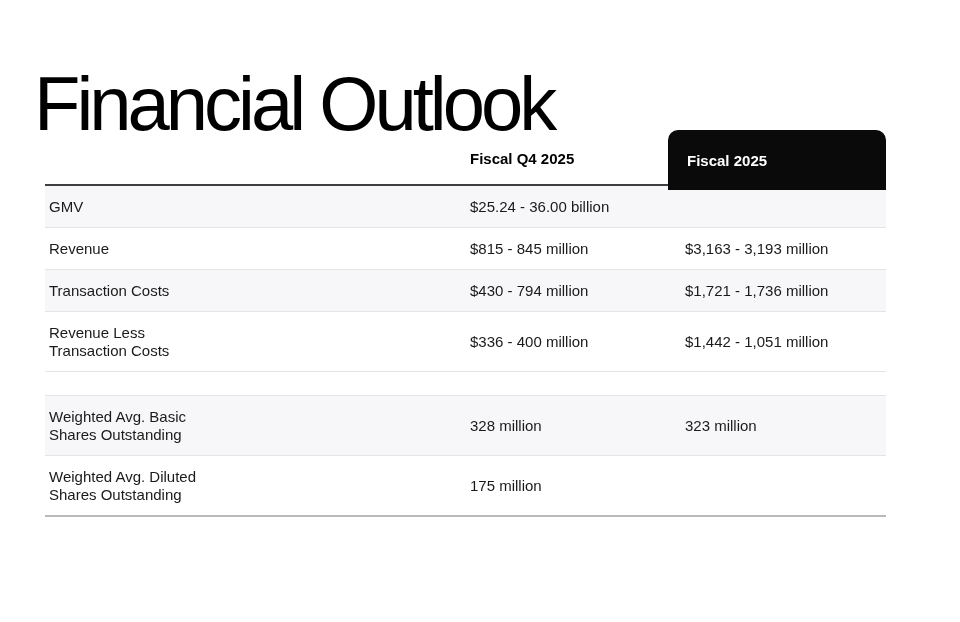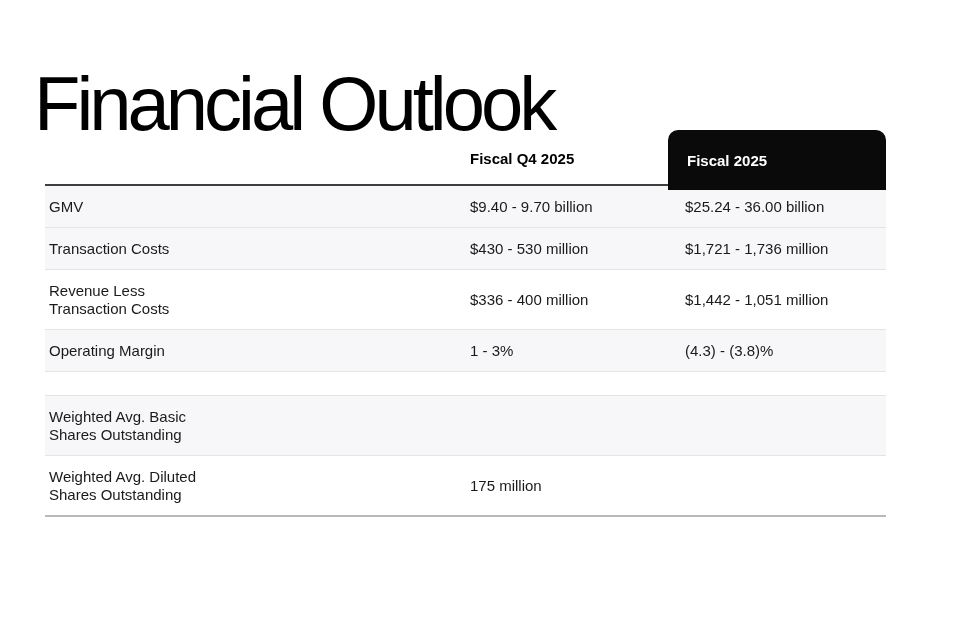--- a/index.html
+++ b/index.html
@@ -102,50 +102,51 @@
 <div class="table">
   <div class="thead">
     <div class="th-q4">Fiscal Q4 2025</div>
     <div class="th-tab">
       <span>Fiscal 2025</span>
     </div>
   </div>
   <div class="tbody">
   <div class="tr alt">
     <div class="td td-metric">GMV</div>
-    <div class="td td-q4">$9.40 - 9.70 billion</div>
     <div class="td td-fy">$25.24 - 36.00 billion</div>
   </div>
 
+  <div class="tr">
+    <div class="td td-metric">Revenue</div>
+    <div class="td td-q4">$815 - 845 million</div>
+    <div class="td td-fy">$3,163 - 3,193 million</div>
+  </div>
 
   <div class="tr alt">
     <div class="td td-metric">Transaction Costs</div>
-    <div class="td td-q4">$430 - 530 million</div>
+    <div class="td td-q4">$430 - 794 million</div>
     <div class="td td-fy">$1,721 - 1,736 million</div>
   </div>
 
   <div class="tr">
     <div class="td td-metric">Revenue Less
 Transaction Costs</div>
     <div class="td td-q4">$336 - 400 million</div>
     <div class="td td-fy">$1,442 - 1,051 million</div>
   </div>
 
-  <div class="tr alt">
-    <div class="td td-metric">Operating Margin</div>
-    <div class="td td-q4">1 - 3%</div>
-    <div class="td td-fy">(4.3) - (3.8)%</div>
-  </div>
 
   <div class="tr">
   </div>
 
   <div class="tr alt">
     <div class="td td-metric">Weighted Avg. Basic
 Shares Outstanding</div>
+    <div class="td td-q4">328 million</div>
+    <div class="td td-fy">323 million</div>
   </div>
 
   <div class="tr">
     <div class="td td-metric">Weighted Avg. Diluted
 Shares Outstanding</div>
     <div class="td td-q4">175 million</div>
   </div>
 </div>
 </div>
 

